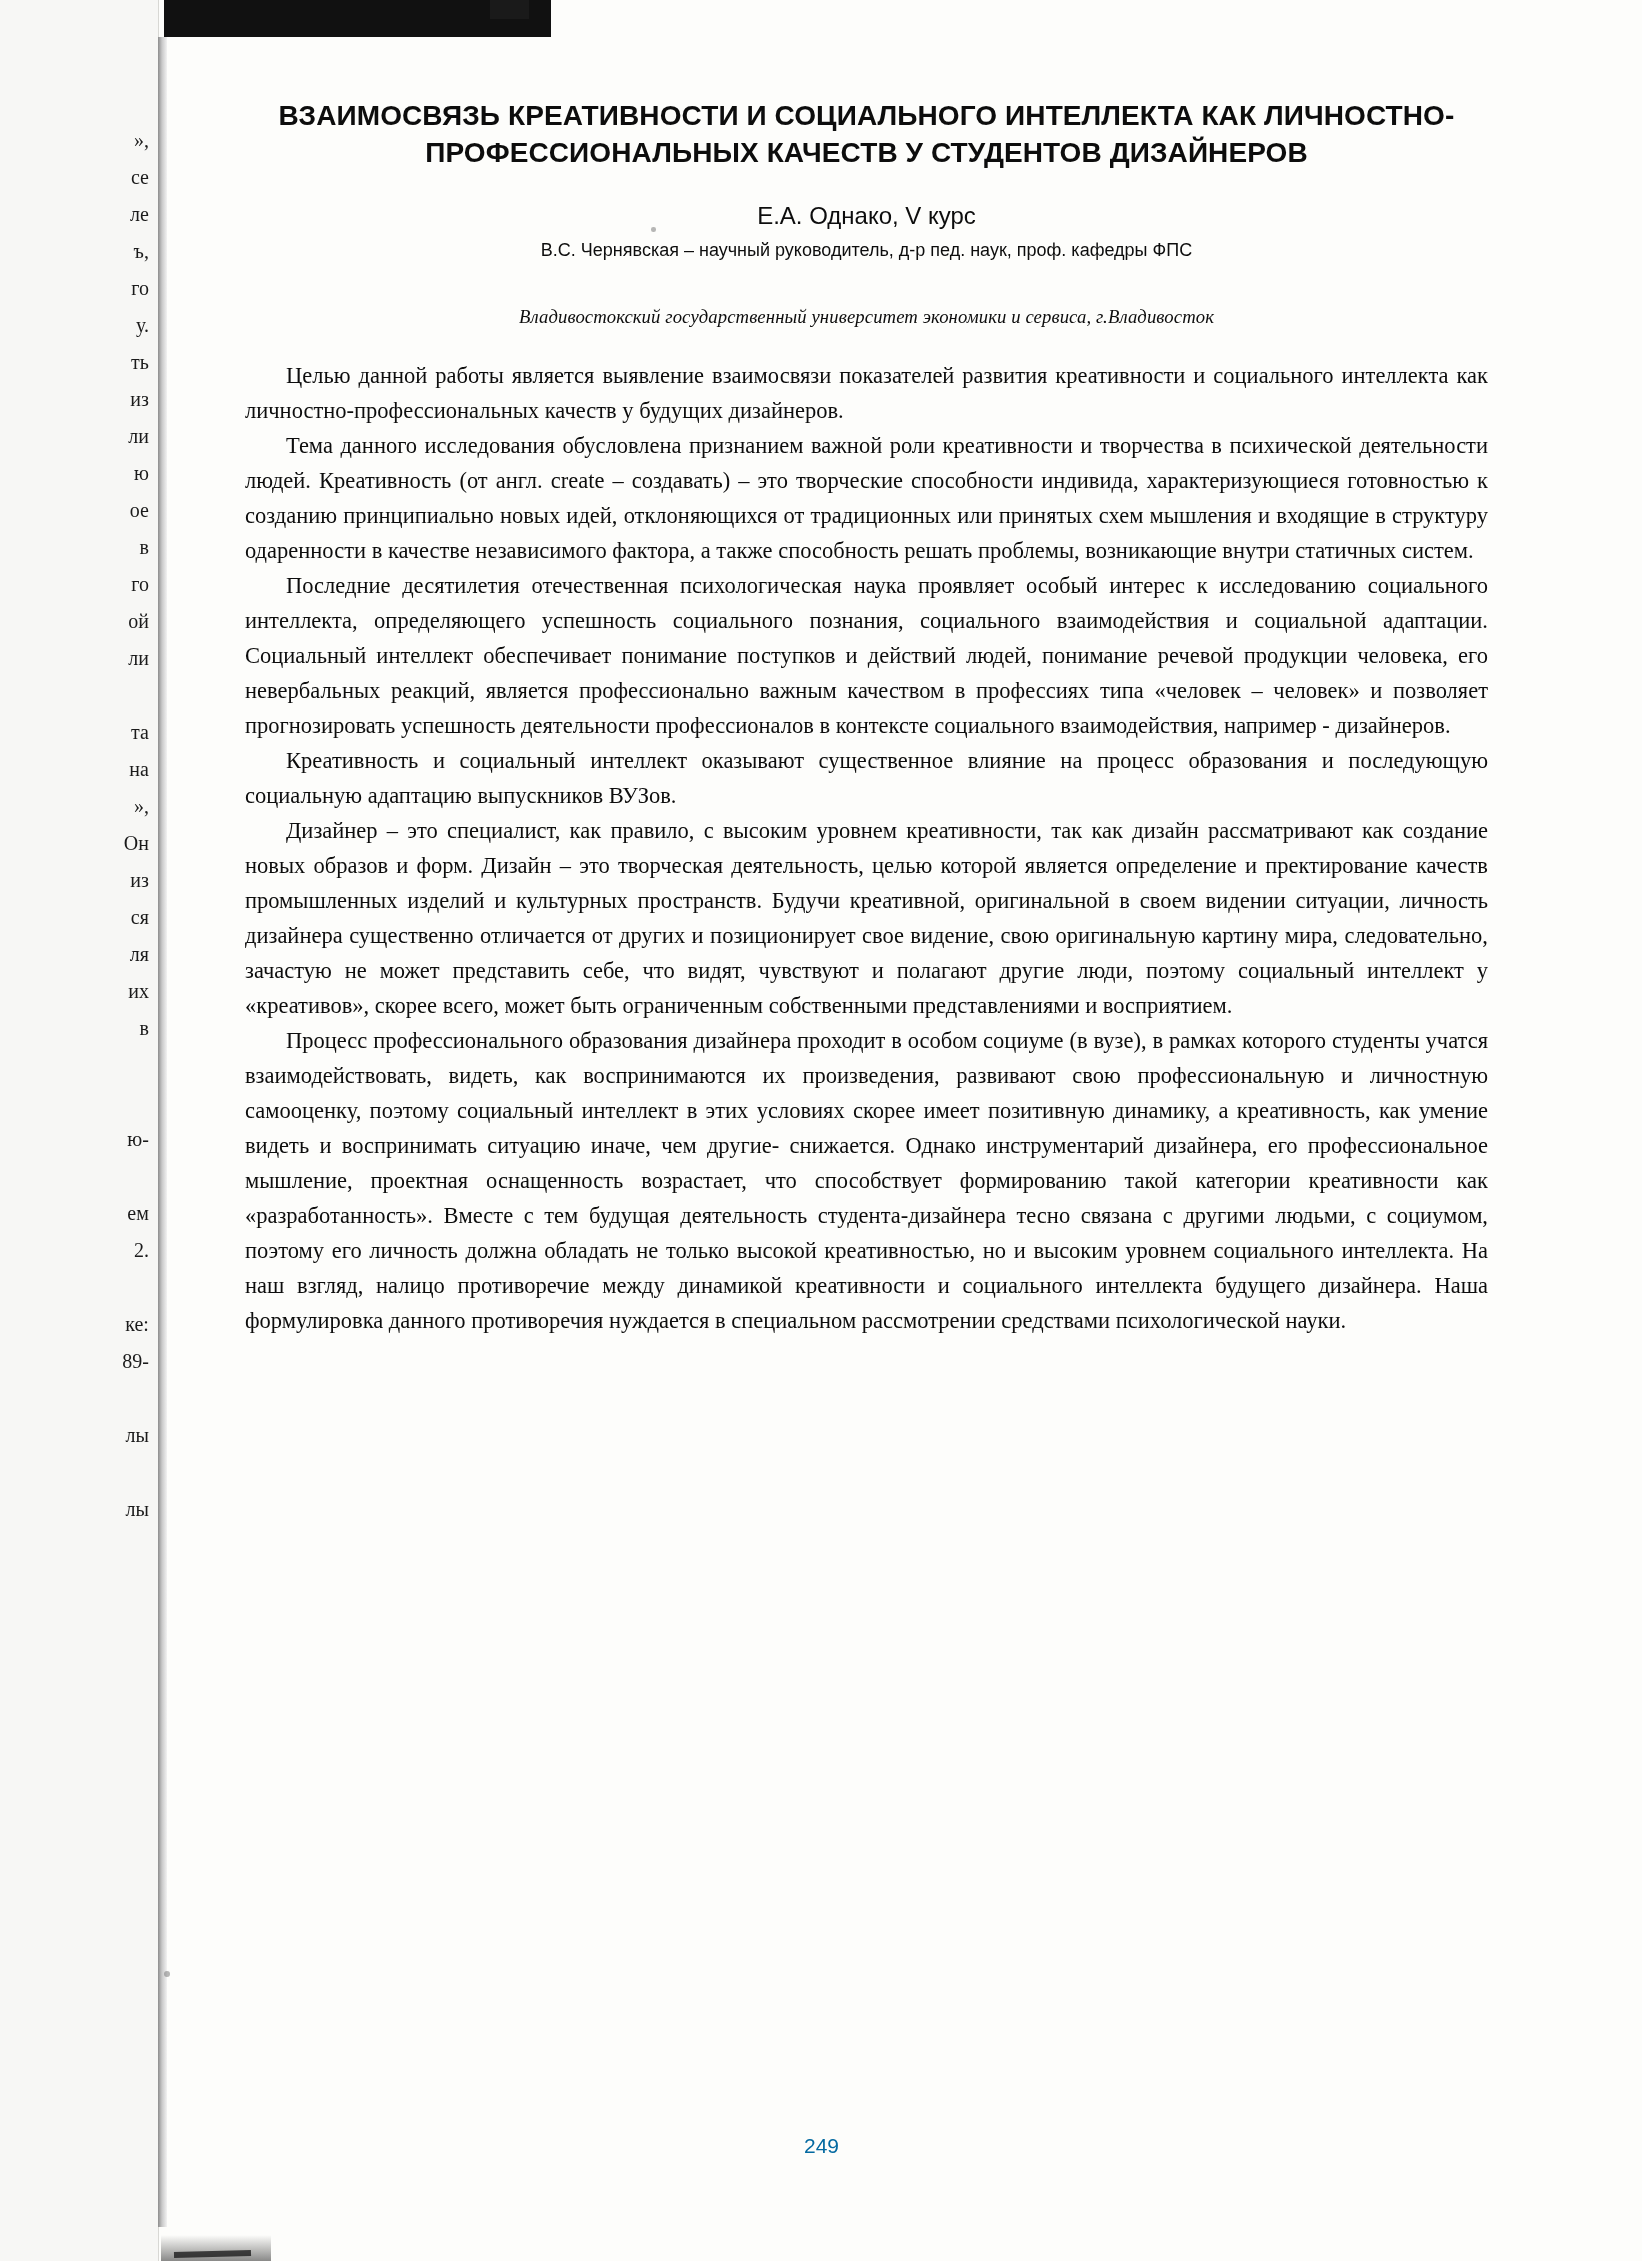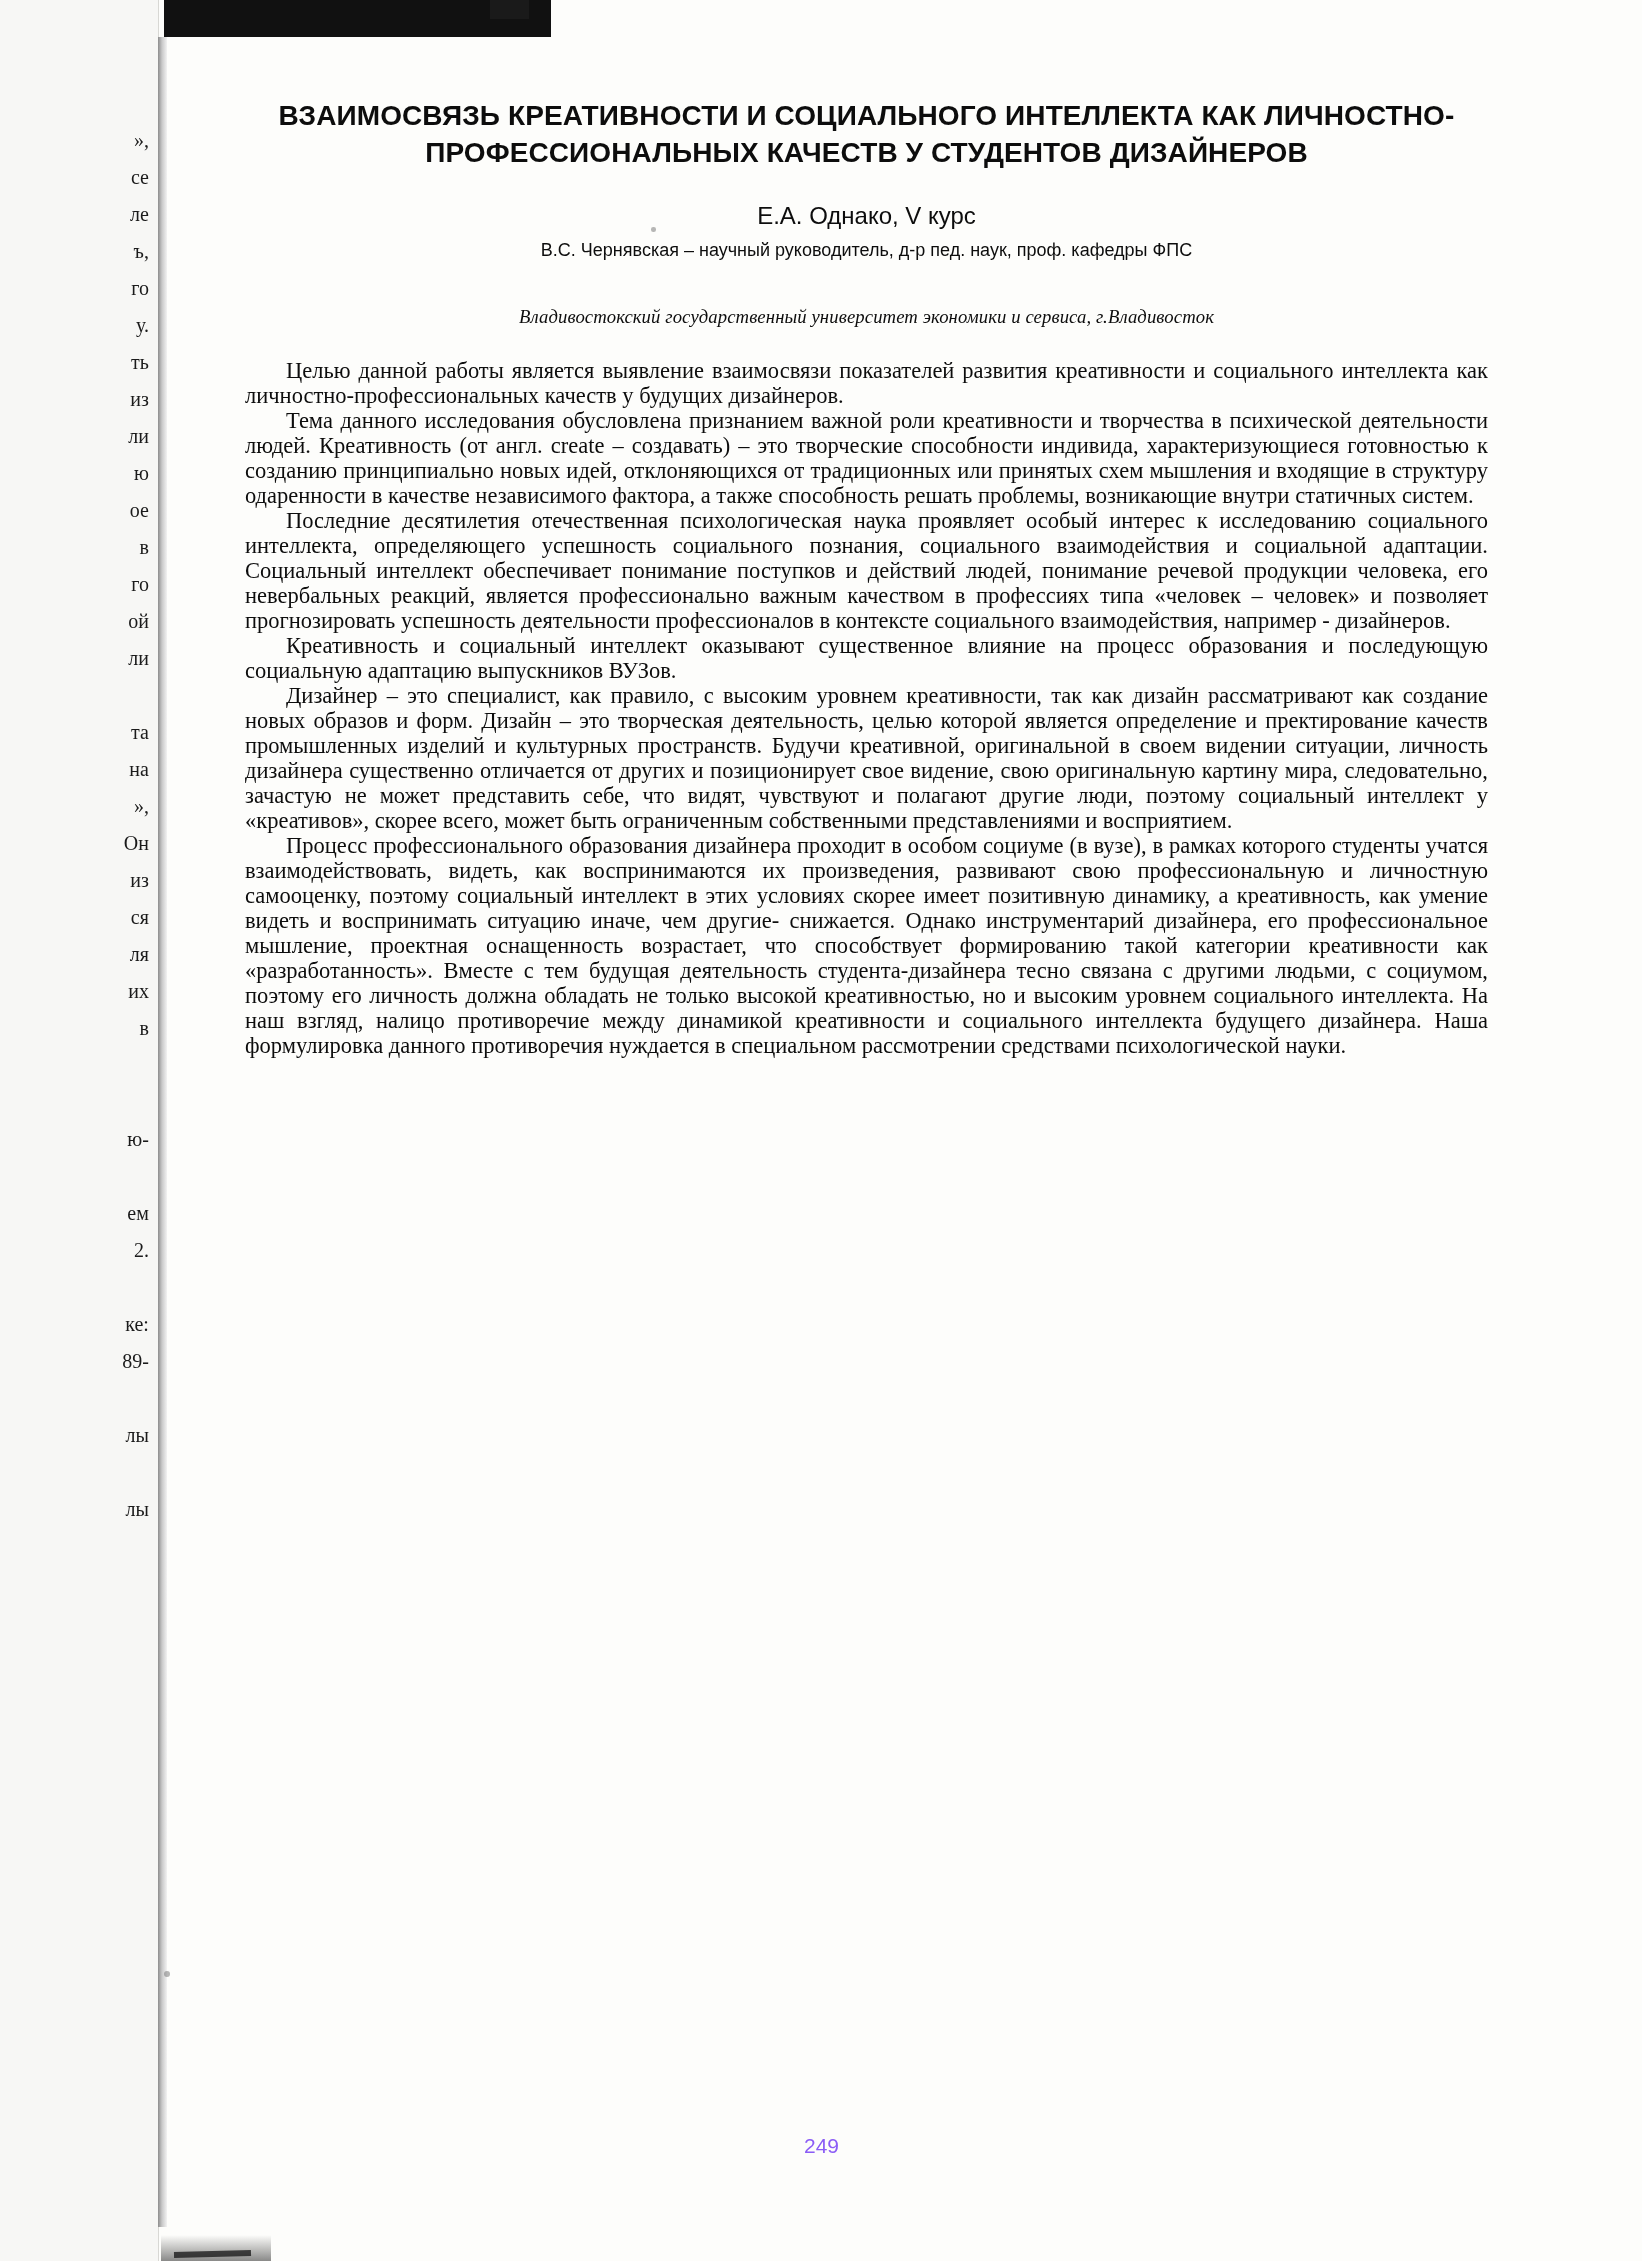--- a/index.html
+++ b/index.html
@@ -132,38 +132,38 @@
     font-family: "Liberation Serif", serif;
     font-style: italic;
     font-size: 18.7px;
     letter-spacing: 0.1px;
   }
 
   .body-text {
     margin-top: 30px;
     font-family: "Liberation Serif", serif;
     font-size: 22.5px;
-    line-height: 25px;
+    line-height: 35px;
     text-align: justify;
     text-justify: inter-word;
   }
   .body-text p {
     margin: 0;
     text-indent: 41px;
   }
 
   .page-number {
     position: absolute;
     bottom: 103px;
     left: 0;
     width: 1643px;
     text-align: center;
     font-family: "Liberation Sans", sans-serif;
     font-size: 21px;
-    color: #8b5cf6;
+    color: #0369a1;
   }
 
   
   .speck {
     position: absolute;
     background: #6f6f6f;
     border-radius: 50%;
     opacity: .5;
   }
 </style>

